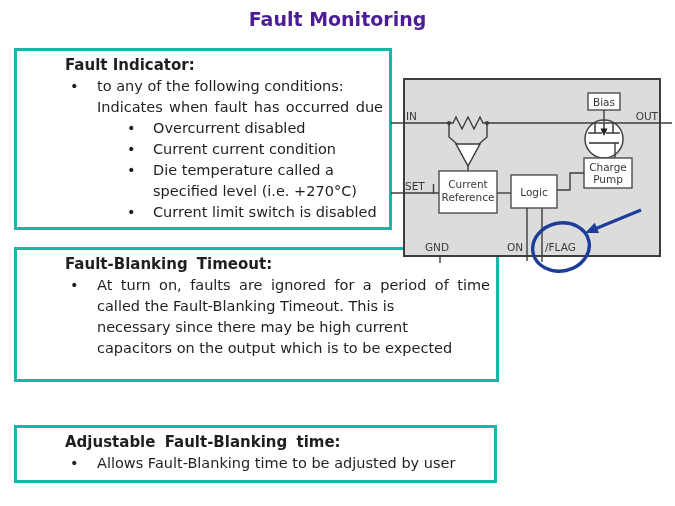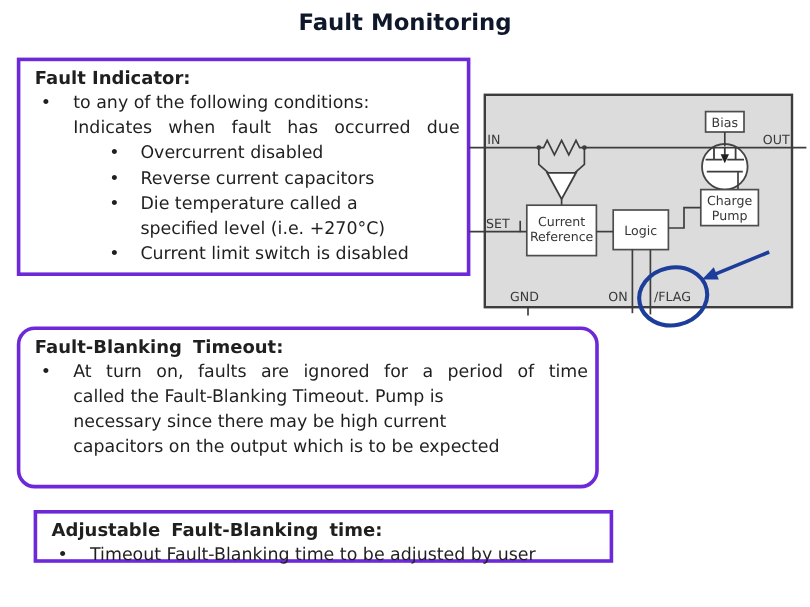--- a/index.html
+++ b/index.html
@@ -1,24 +1,24 @@
 <!DOCTYPE html>
 <html><head>
 <meta charset="utf-8">
 <style>
   html,body{margin:0;padding:0;background:#ffffff;}
   body{width:675px;height:506px;position:relative;font-family:"DejaVu Sans",sans-serif;color:#1f1f1f;overflow:hidden;}
   .stage{position:absolute;inset:0;width:675px;height:506px;}
   .title{position:absolute;top:8px;left:0;width:675px;margin:0;text-align:center;
-         font-size:19px;font-weight:bold;color:#0f172a;}
-  .box{position:absolute;box-sizing:border-box;border:3px solid #6d28d9;background:#ffffff;
-       font-size:14.5px;line-height:21px;color:#1f1f1f;}
+         font-size:19px;font-weight:bold;color:#4c1d95;}
+  .box{position:absolute;box-sizing:border-box;border:3px solid #14b8a6;background:#ffffff;
+       font-size:14.5px;line-height:21px;color:#1f1f1f;padding-left:36px;}
   .box1{left:14px;top:48px;width:378px;height:182px;}
-  .box2{left:14px;top:272px;width:485px;height:135px;border-radius:15px;}
-  .box3{left:28px;top:425px;width:483px;height:44px;}
+  .box2{left:14px;top:247px;width:485px;height:135px;}
+  .box3{left:14px;top:425px;width:483px;height:58px;}
   .heading{font-weight:bold;font-size:15px;margin:4px 0 0 12px;white-space:nowrap;}
   .heading.wide{word-spacing:4px;}
   .row{position:relative;}
   .lvl1{padding-left:44px;padding-right:6px;}
   .lvl1>.marker{position:absolute;left:17px;top:0;}
   .lvl2{padding-left:100px;padding-right:8px;}
   .lvl2>.marker{position:absolute;left:74px;top:0;}
   .line.nw{white-space:nowrap;}
   .line.j{text-align:justify;text-align-last:justify;}
   .diagram{position:absolute;left:390px;top:70px;width:285px;height:225px;}
@@ -43,21 +43,21 @@
     </div>
     <div class="row lvl2">
       <span class="marker">•</span>
       <div class="txt">
           <div class="line nw">Overcurrent disabled</div>
         </div>
     </div>
     <div class="row lvl2">
       <span class="marker">•</span>
       <div class="txt">
-          <div class="line nw">Reverse current capacitors</div>
+          <div class="line nw">Current current condition</div>
         </div>
     </div>
     <div class="row lvl2">
       <span class="marker">•</span>
       <div class="txt">
         <div class="line nw">Die temperature called a</div>
         <div class="line nw">specified level (i.e. +270°C)</div>
       </div>
     </div>
     <div class="row lvl2">
@@ -67,33 +67,33 @@
         </div>
     </div>
   </section>
 
   <section class="box box2">
     <div class="heading wide">Fault-Blanking Timeout:</div>
     <div class="row lvl1">
       <span class="marker">•</span>
       <div class="txt">
         <div class="line j">At turn on, faults are ignored for a period of time</div>
-        <div class="line nw">called the Fault-Blanking Timeout. Pump is</div>
+        <div class="line nw">called the Fault-Blanking Timeout. This is</div>
         <div class="line nw">necessary since there may be high current</div>
         <div class="line nw">capacitors on the output which is to be expected</div>
       </div>
     </div>
   </section>
 
   <section class="box box3">
     <div class="heading wide">Adjustable Fault-Blanking time:</div>
     <div class="row lvl1">
       <span class="marker">•</span>
       <div class="txt">
-          <div class="line nw">Timeout Fault-Blanking time to be adjusted by user</div>
+          <div class="line nw">Allows Fault-Blanking time to be adjusted by user</div>
         </div>
     </div>
   </section>
 
   <svg class="diagram" viewBox="390 70 285 225">
 
     <rect x="404" y="79" width="256" height="177" fill="#dcdcdc" stroke="#3d3d3d" stroke-width="2"></rect>
 
     <circle cx="604" cy="139" r="19" fill="#ffffff" stroke="#444444" stroke-width="1.5"></circle>
 

